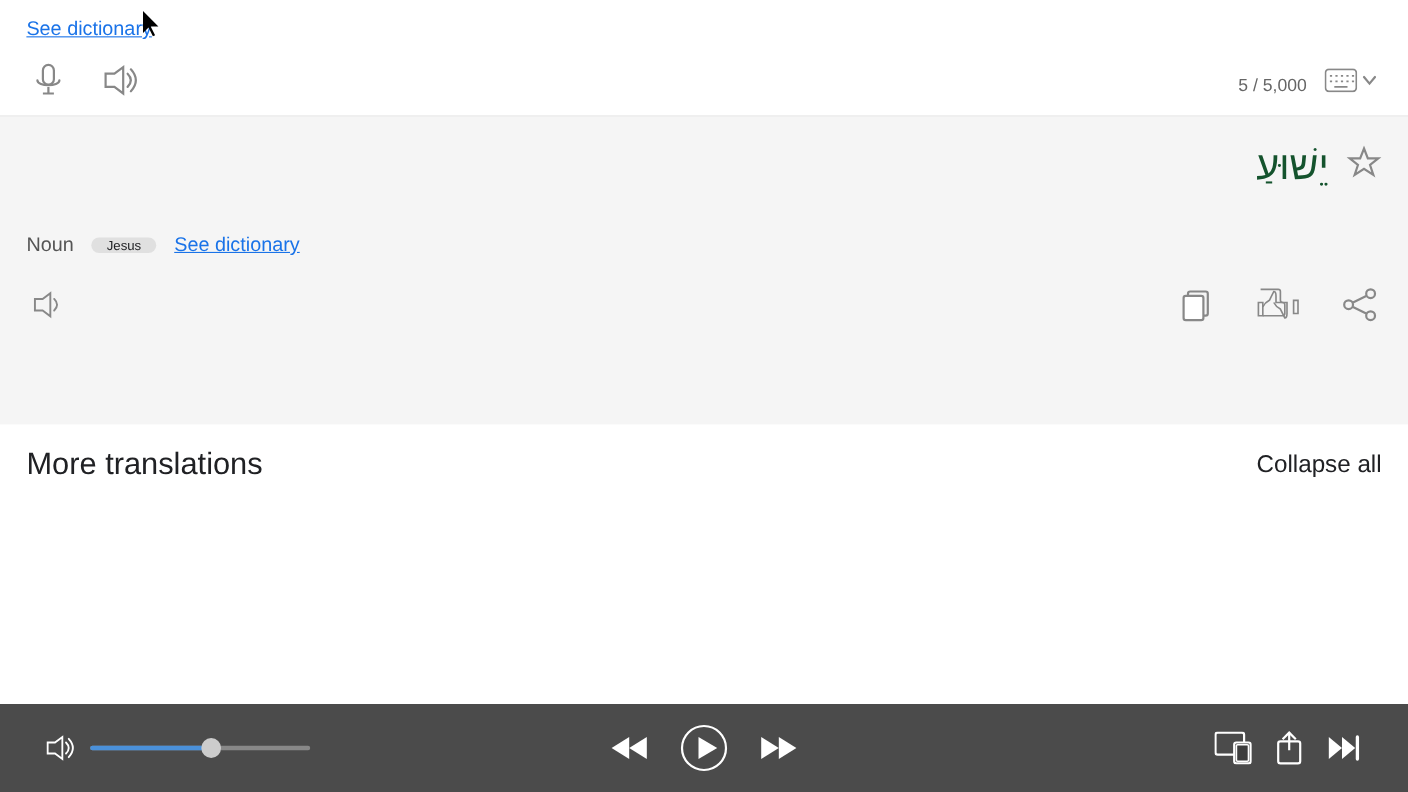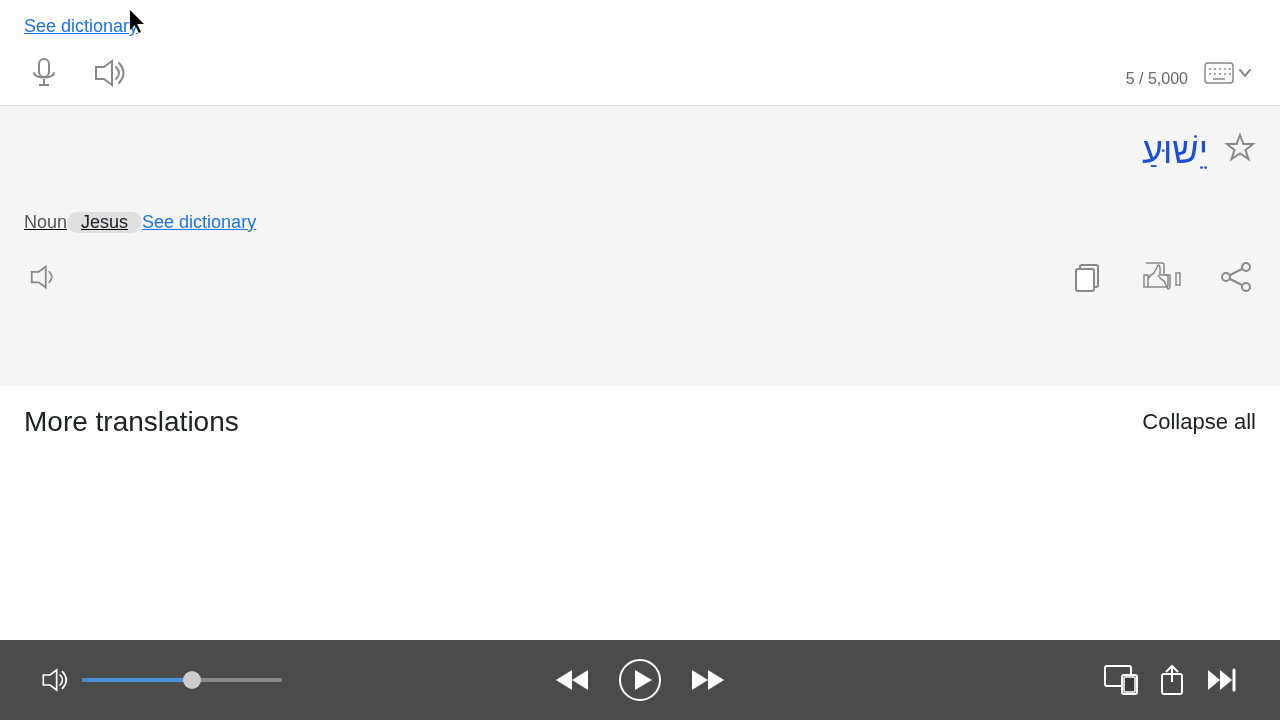--- a/index.html
+++ b/index.html
@@ -82,50 +82,50 @@
     .result-header {
       display: flex;
       justify-content: flex-end;
       align-items: center;
       margin-bottom: 40px;
       gap: 16px;
     }
 
     .hebrew-text {
       font-size: 36px;
-      color: #1d4ed8;
+      color: #14532d;
       font-family: Arial, sans-serif;
       direction: rtl;
     }
 
     .star-btn {
       background: none;
       border: none;
       cursor: pointer;
       font-size: 28px;
       color: #888;
     }
 
     .translation-row {
       display: flex;
       align-items: center;
+      gap: 16px;
       margin-bottom: 24px;
-      text-decoration: underline;
     }
 
     .noun-label {
       font-size: 18px;
       color: #555;
     }
 
     .jesus-badge {
       background: #e0e0e0;
       border-radius: 16px;
       padding: 0 14px;
-      font-size: 18px;
+      font-size: 12px;
       color: #202124;
     }
 
     .see-dict-link-gray {
       color: #1a73e8;
       text-decoration: underline;
       font-size: 18px;
       cursor: pointer;
     }
 

